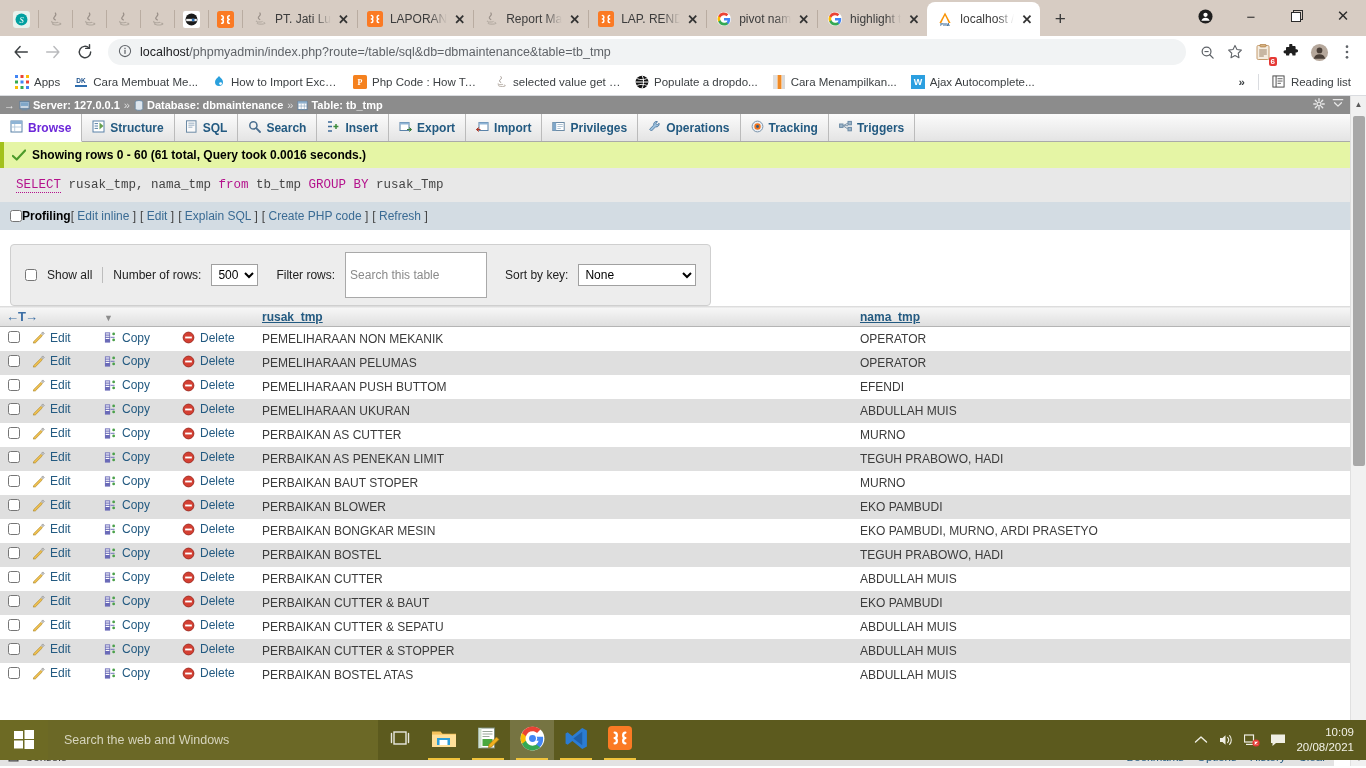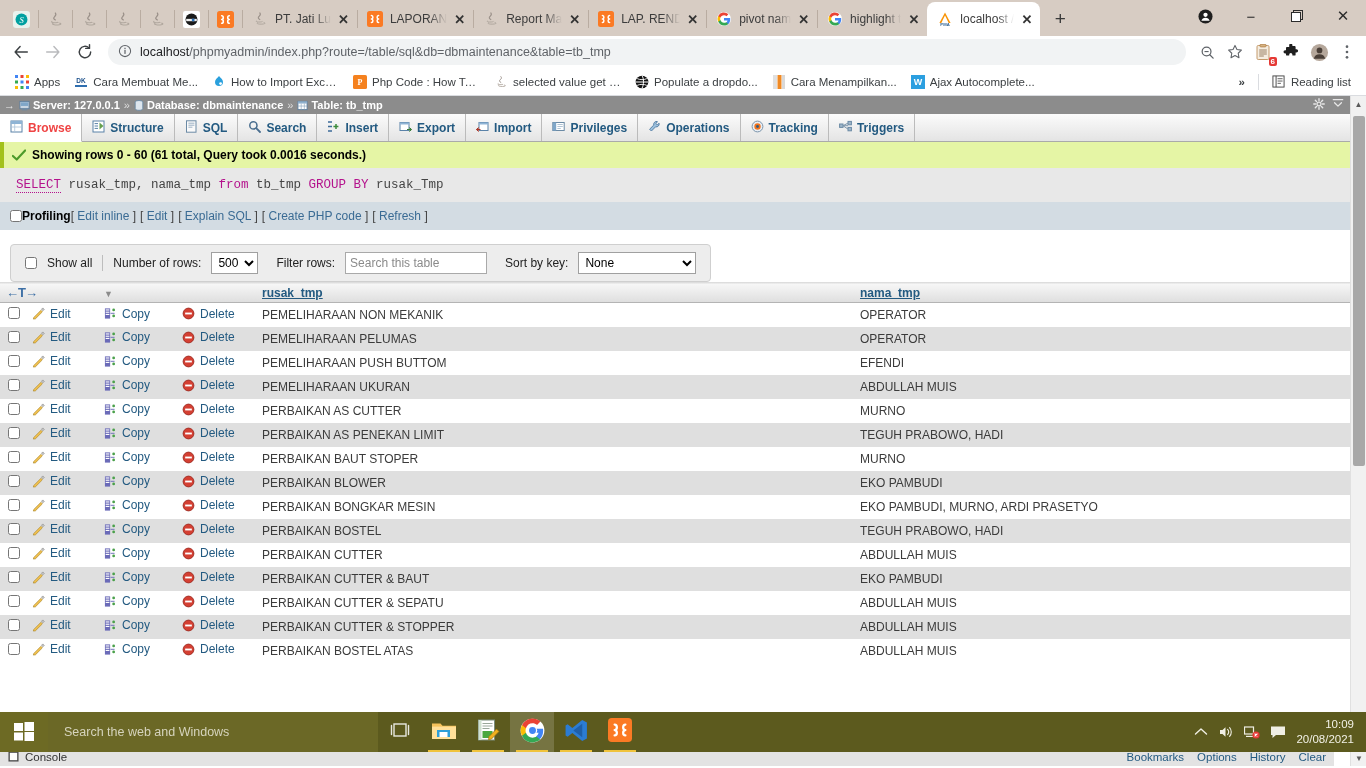--- a/index.html
+++ b/index.html
@@ -103,21 +103,21 @@
   .tabs-row {
     height: 28px; background: linear-gradient(#f2f2f2,#dcdcdc);
     display: flex; align-items: stretch; border-bottom: 1px solid #aaa;
   }
   .ptab {
     display: flex; align-items: center; gap: 5px; padding: 0 10px;
     font-size: 12px; font-weight: bold; color: #235a81;
     border-right: 1px solid #bbb;
     background: linear-gradient(#fbfbfb,#e4e4e4);
   }
-  .ptab.active { background: #fff; color: #ef4444; border-bottom: 1px solid #fff; margin-bottom:-1px; }
+  .ptab.active { background: #fff; color: #6d28d9; border-bottom: 1px solid #fff; margin-bottom:-1px; }
   .ptab-filler { flex: 1; background: linear-gradient(#fbfbfb,#e4e4e4); }
 
   .notice {
     background: #e5f5a5; border-left: 4px solid #a2c11c;
     padding: 6px 8px; font-size: 12px; color: #000; display:flex; align-items:center; gap:6px;
     font-weight: 600;
   }
   .sqlbox {
     background: #e8e8e8; padding: 10px 16px; font-family: "Liberation Mono", monospace;
     font-size: 12.5px; color: #444;
@@ -137,21 +137,21 @@
     display: inline-flex; align-items: center; gap: 10px;
     background: #ededed; border: 1px solid #cfcfcf; border-radius: 4px;
     padding: 7px 14px; font-size: 12px; color: #222;
   }
   .tools .divider { width: 1px; height: 16px; background: #bdbdbd; }
   .tools select {
     font-family: "Liberation Sans", sans-serif; font-size: 12px; padding: 2px 2px;
     border: 1px solid #a0a0a0; background: #fff;
   }
   .tools input[type=text] {
-    font-family: "Liberation Sans", sans-serif; font-size: 12px; padding: 3px 4px;
+    font-family: "Liberation Sans", sans-serif; font-size: 12px; padding: 15px 4px;
     border: 1px solid #a9a9a9; width: 142px;
   }
   .tools input::placeholder { color: #8a8a8a; }
 
   .options-link { padding: 7px 0 3px 4px; font-size: 12px; color: #3a6b94; }
 
   
   table.results { width: 100%; border-collapse: collapse; font-size: 12px; }
   table.results th {
     background: linear-gradient(#f7f7f7,#dedede);
@@ -189,21 +189,21 @@
   .pscroll {
     position: absolute; right: 0; top: 0; bottom: 0; width: 16px; background: #f1f1f1;
     border-left: 1px solid #e0e0e0;
   }
   .pscroll .arrow { height: 16px; display:flex; align-items:center; justify-content:center; color:#5a5a5a; font-size:8px;}
   .pscroll .thumb { position: absolute; top: 20px; left: 2px; width: 12px; height: 350px; background: #a8a8a8; border-radius: 2px;}
   .pscroll .arrow.bot { position: absolute; bottom: 0; left: 0; width: 16px; }
 
   
   .taskbar {
-    position: absolute; left: 0; bottom: 16px; width: 1366px; height: 40px;
+    position: absolute; left: 0; bottom: 8px; width: 1366px; height: 40px;
     background: #5c5a1e; display: flex; align-items: center; color: #e8e8e0;
   }
   .start { width: 48px; height: 40px; display: flex; align-items: center; justify-content: center; background: #6d6a24; }
   .searchbox {
     width: 330px; height: 40px; background: #6b6826; display: flex; align-items: center;
     padding-left: 16px; font-size: 12.5px; color: #d6d4bd;
   }
   .tb-items { display: flex; align-items: center; height: 40px; }
   .tb-item {
     width: 44px; height: 40px; display: flex; align-items: center; justify-content: center;

